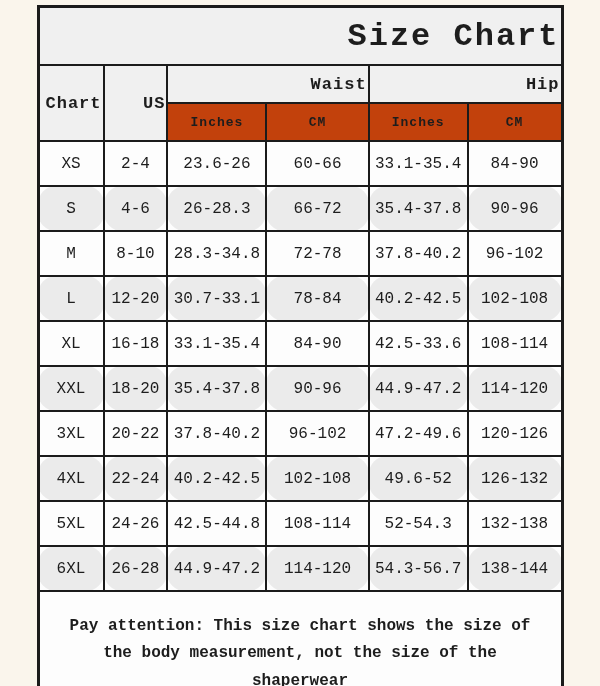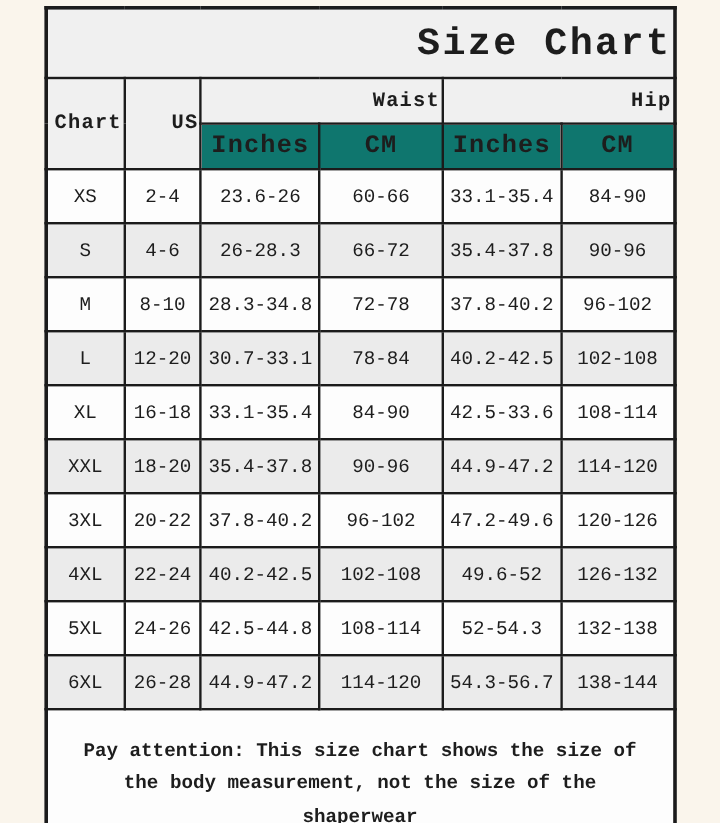--- a/index.html
+++ b/index.html
@@ -36,30 +36,31 @@
   }
   th.group {
     background: #f0f0f0;
     font-size: 17px;
     font-weight: bold;
     height: 34px;
     letter-spacing: 1px;
     text-align: right;
   }
   th.sub {
-    background: #0f766e;
-    font-size: 21px;
+    background: #c2410c;
+    font-size: 13px;
     font-weight: bold;
     height: 34px;
     letter-spacing: 1px;
   }
   tbody td {
     height: 41px;
     font-size: 16px;
     background: #fdfdfd;
+    border-radius: 18px;
   }
   tbody tr.alt td {
     background: #ebebeb;
   }
   .note-cell {
     height: 116px;
     background: #fdfdfd;
     font-size: 16px;
     line-height: 1.7;
     padding: 4px 12px;

